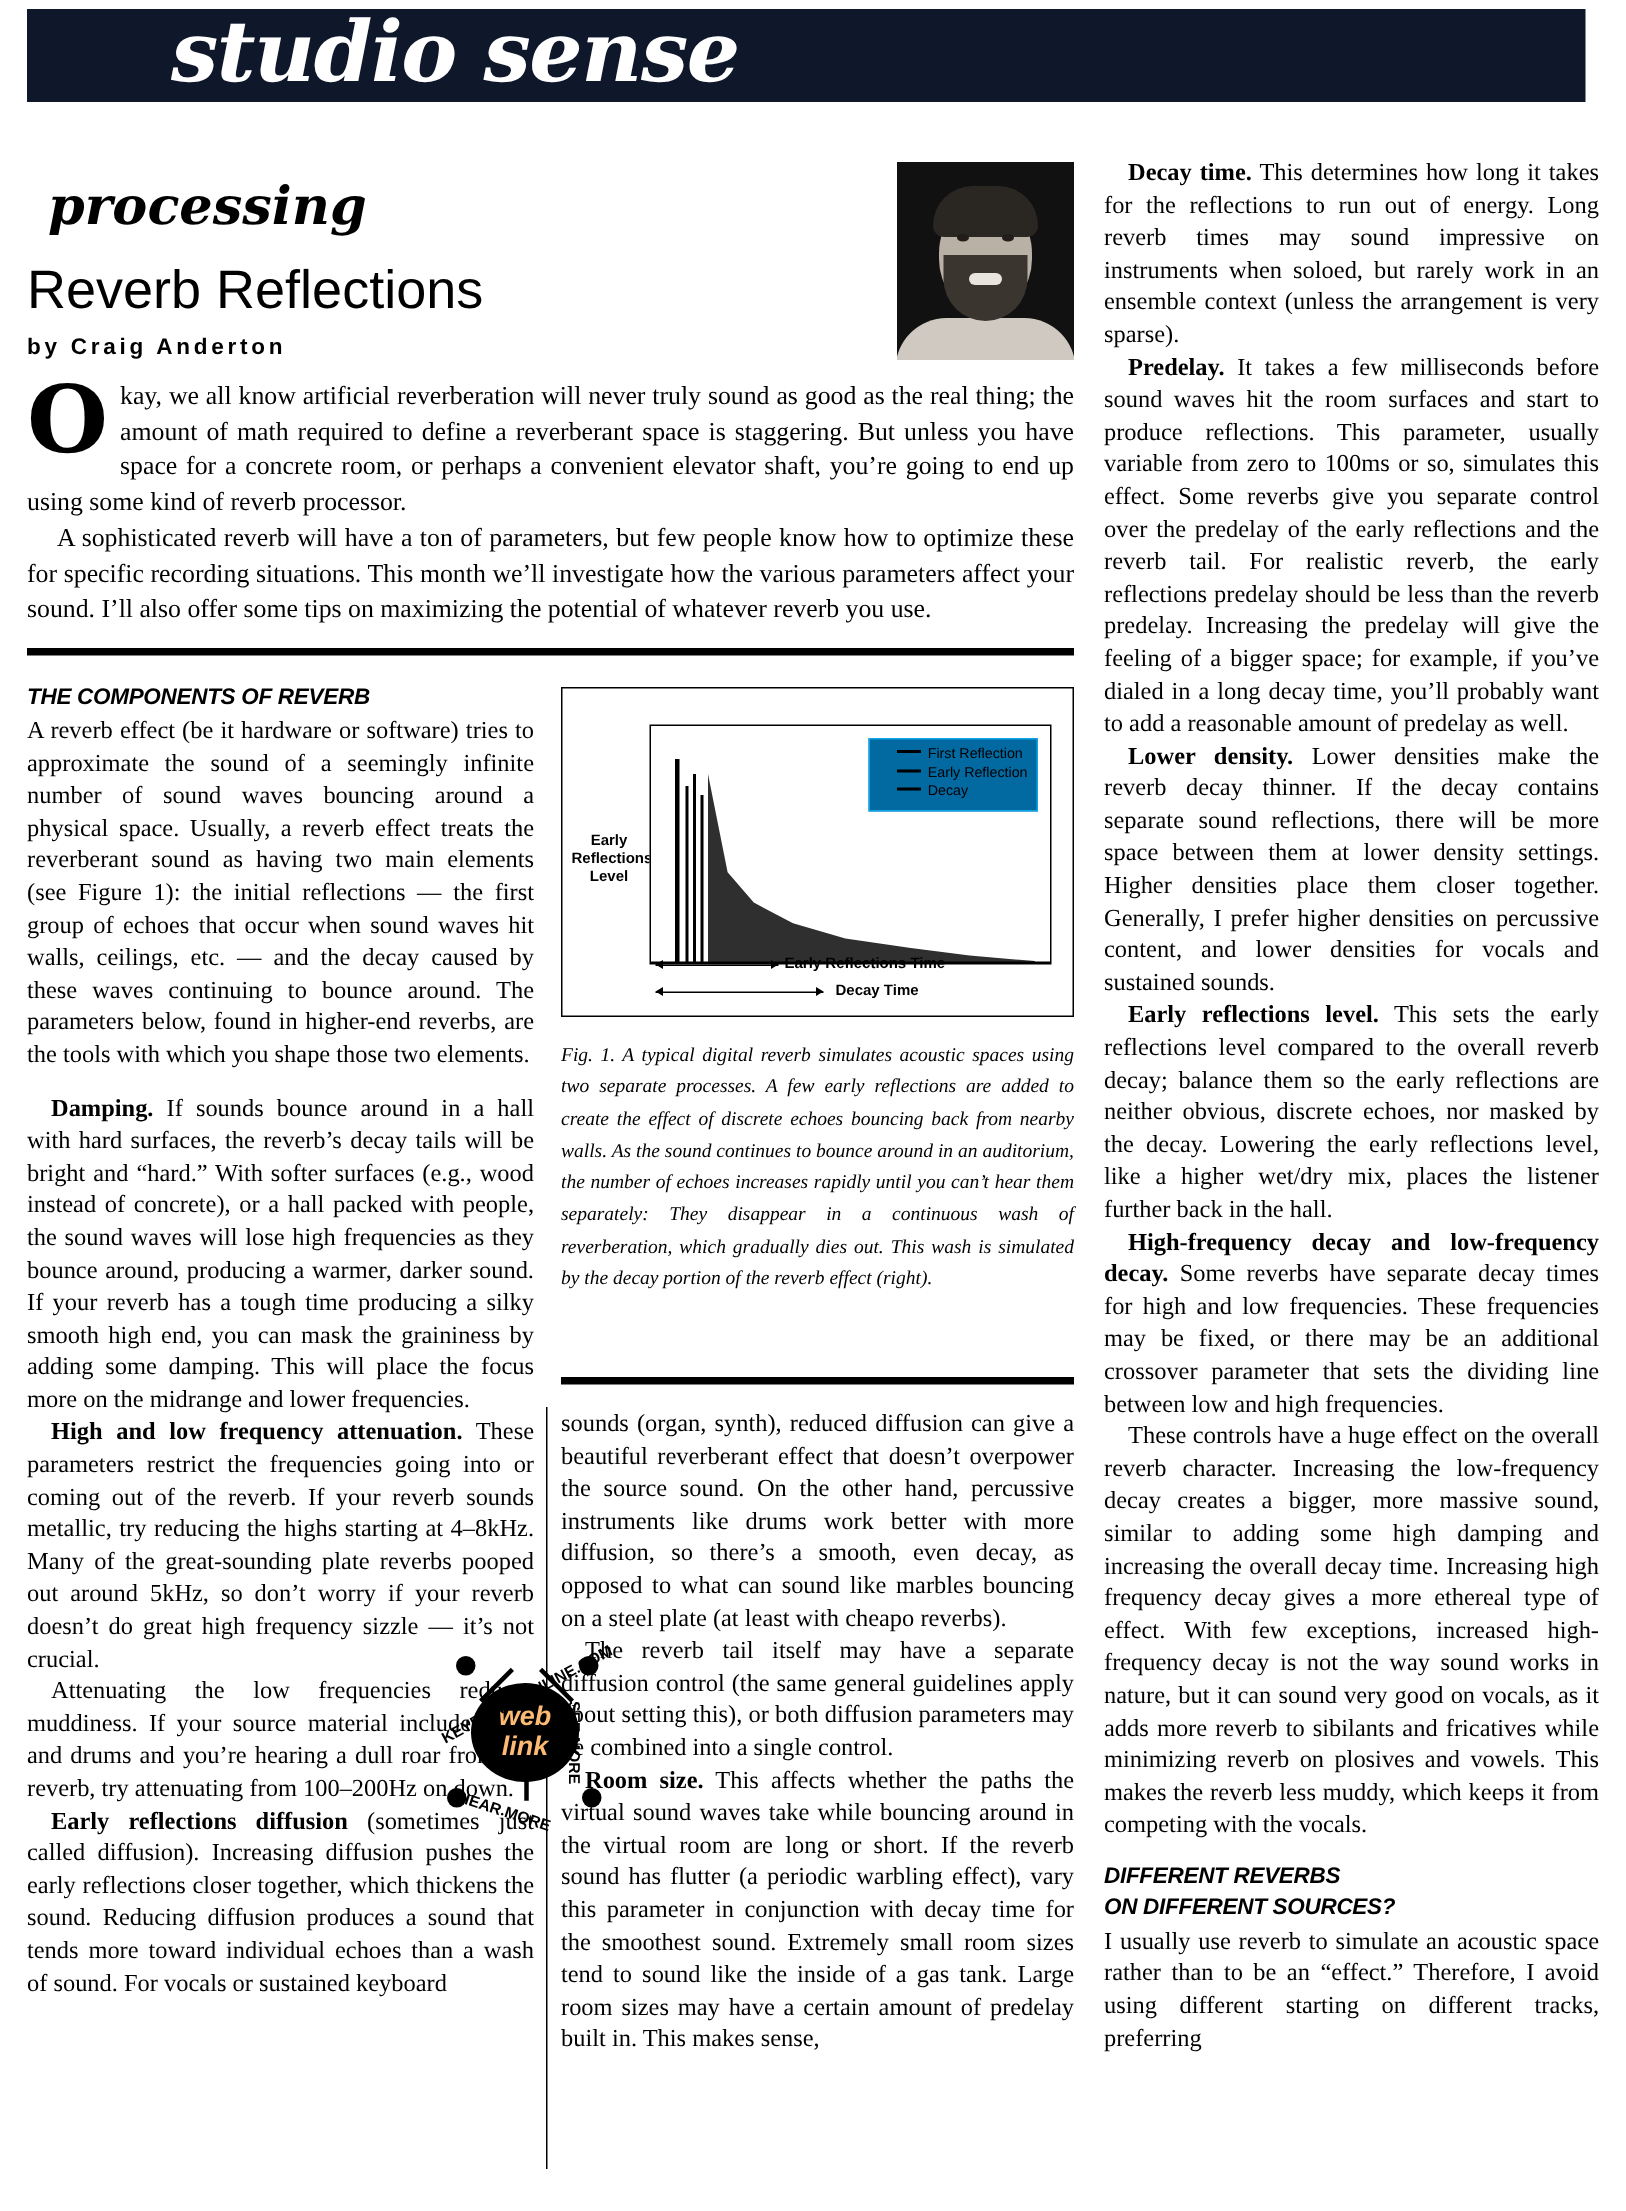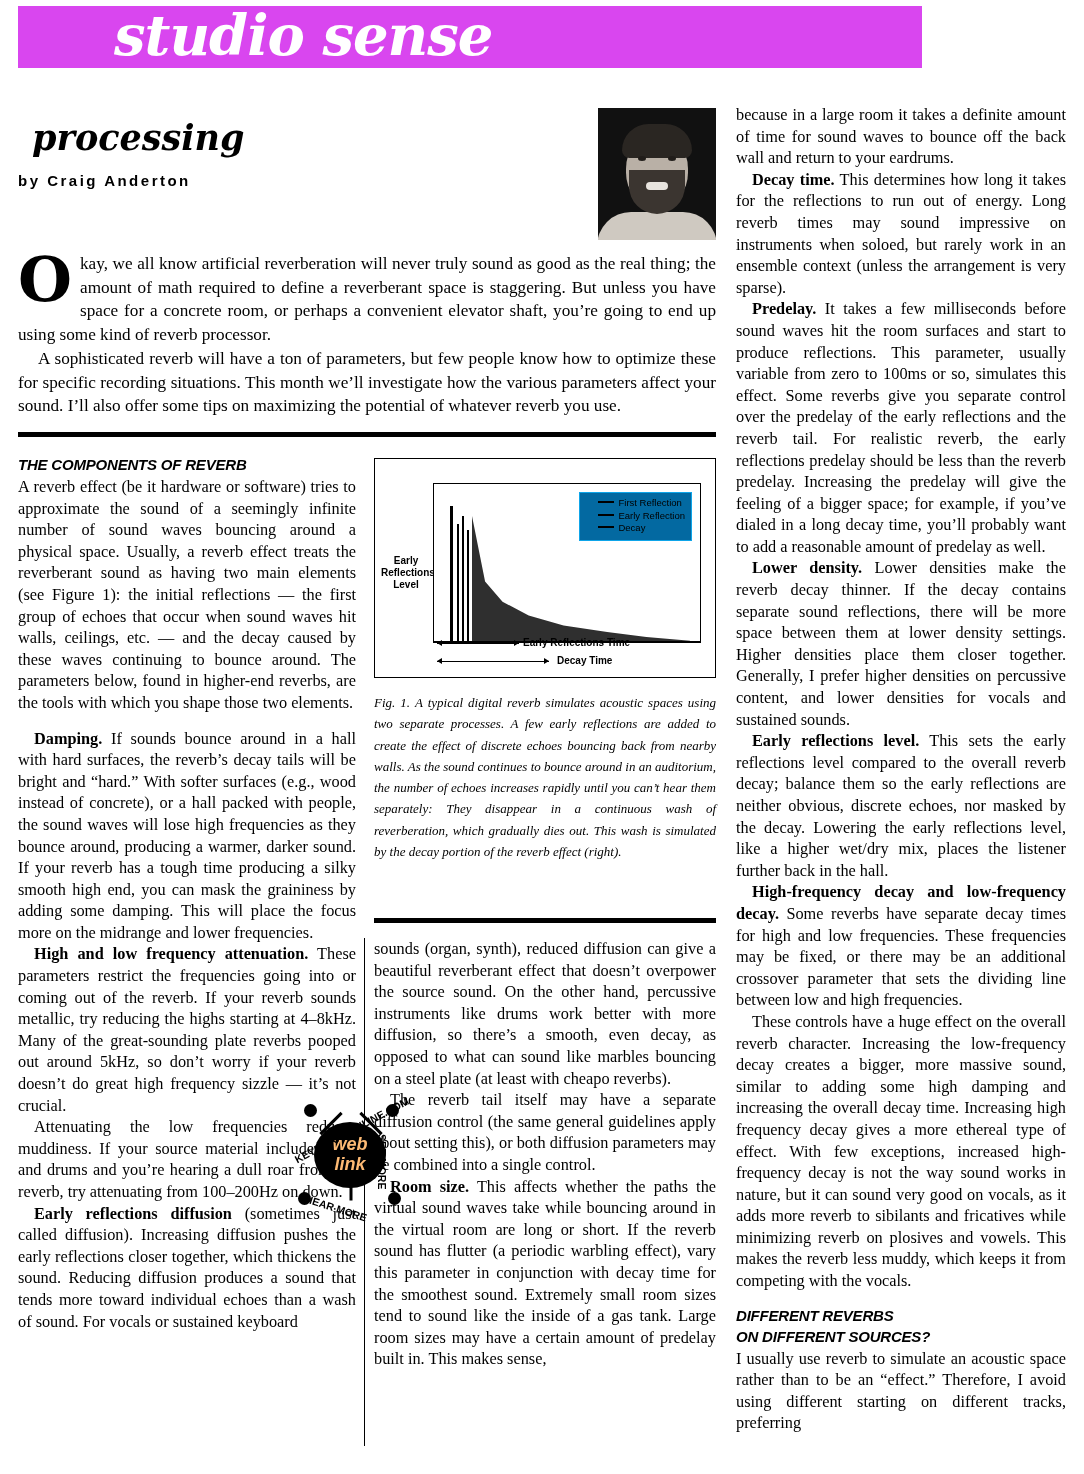--- a/index.html
+++ b/index.html
@@ -14,23 +14,23 @@
     font-family: "Liberation Serif", serif;
     color: #000;
     overflow: hidden;
   }
 
   
   .masthead {
     position: absolute;
     left: 18px;
     top: 6px;
-    width: 904px;
+    width: 1039px;
     height: 62px;
-    background: #d946ef;
+    background: #0f172a;
   }
   .masthead-title {
     position: absolute;
     left: 96px;
     top: -2px;
     color: #fff;
     font-family: "DejaVu Serif", serif;
     font-style: italic;
     font-weight: bold;
     font-size: 56px;
@@ -368,20 +368,21 @@
 </style>
 </head>
 <body>
 
 <div class="masthead">
   <div class="masthead-title">studio sense</div>
 </div>
 
 <div class="title-block">
   <div class="kicker">processing</div>
+  <div class="headline">Reverb Reflections</div>
   <div class="byline">by Craig Anderton</div>
 </div>
 
 <div class="author-photo">
   <div class="shoulders"></div>
   <div class="face"></div>
   <div class="hair"></div>
   <div class="eye l"></div>
   <div class="eye r"></div>
   <div class="beard"></div>
@@ -450,21 +451,20 @@
   <div class="circle">
     <span class="l1">web</span>
     <span class="l2">link</span>
   </div>
   <div class="wl-text" style="left:-4px; top:26px; transform:rotate(-28deg);">KEYBOARDONLINE.COM</div>
   <div class="wl-text" style="left:96px; top:36px; transform:rotate(90deg); transform-origin:left top;">SEE MORE</div>
   <div class="wl-text" style="left:12px; top:104px; transform:rotate(18deg);">HEAR MORE</div>
 </div>
 
 <div class="col col-3">
-  <p class="noindent">because in a large room it takes a definite amount of time for sound waves to bounce off the back wall and return to your eardrums.</p>
   <p><b>Decay time.</b><span> This determines how long it takes for the reflections to run out of energy. Long reverb times may sound impressive on instruments when soloed, but rarely work in an ensemble context (unless the arrangement is very sparse).</span></p>
   <p><b>Predelay.</b><span> It takes a few milliseconds before sound waves hit the room surfaces and start to produce reflections. This parameter, usually variable from zero to 100ms or so, simulates this effect. Some reverbs give you separate control over the predelay of the early reflections and the reverb tail. For realistic reverb, the early reflections predelay should be less than the reverb predelay. Increasing the predelay will give the feeling of a bigger space; for example, if you’ve dialed in a long decay time, you’ll probably want to add a reasonable amount of predelay as well.</span></p>
   <p><b>Lower density.</b><span> Lower densities make the reverb decay thinner. If the decay contains separate sound reflections, there will be more space between them at lower density settings. Higher densities place them closer together. Generally, I prefer higher densities on percussive content, and lower densities for vocals and sustained sounds.</span></p>
   <p><b>Early reflections level.</b><span> This sets the early reflections level compared to the overall reverb decay; balance them so the early reflections are neither obvious, discrete echoes, nor masked by the decay. Lowering the early reflections level, like a higher wet/dry mix, places the listener further back in the hall.</span></p>
   <p><b>High-frequency decay and low-frequency decay.</b><span> Some reverbs have separate decay times for high and low frequencies. These frequencies may be fixed, or there may be an additional crossover parameter that sets the dividing line between low and high frequencies.</span></p>
   <p>These controls have a huge effect on the overall reverb character. Increasing the low-frequency decay creates a bigger, more massive sound, similar to adding some high damping and increasing the overall decay time. Increasing high frequency decay gives a more ethereal type of effect. With few exceptions, increased high-frequency decay is not the way sound works in nature, but it can sound very good on vocals, as it adds more reverb to sibilants and fricatives while minimizing reverb on plosives and vowels. This makes the reverb less muddy, which keeps it from competing with the vocals.</p>
   <div class="subhead" style="margin-top:14px;">DIFFERENT REVERBS</div>
   <div class="subhead">ON DIFFERENT SOURCES?</div>
   <p class="noindent">I usually use reverb to simulate an acoustic space rather than to be an “effect.” Therefore, I avoid using different starting on different tracks, preferring</p>
 </div>

